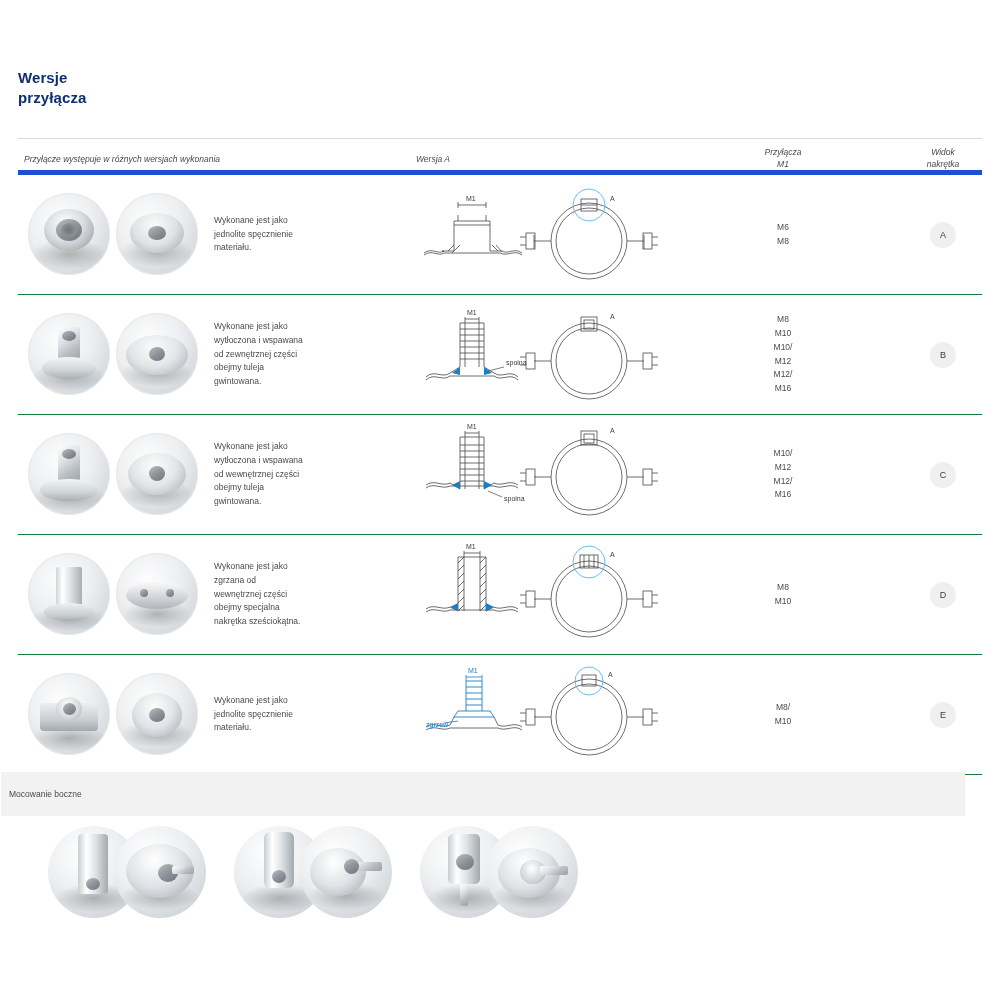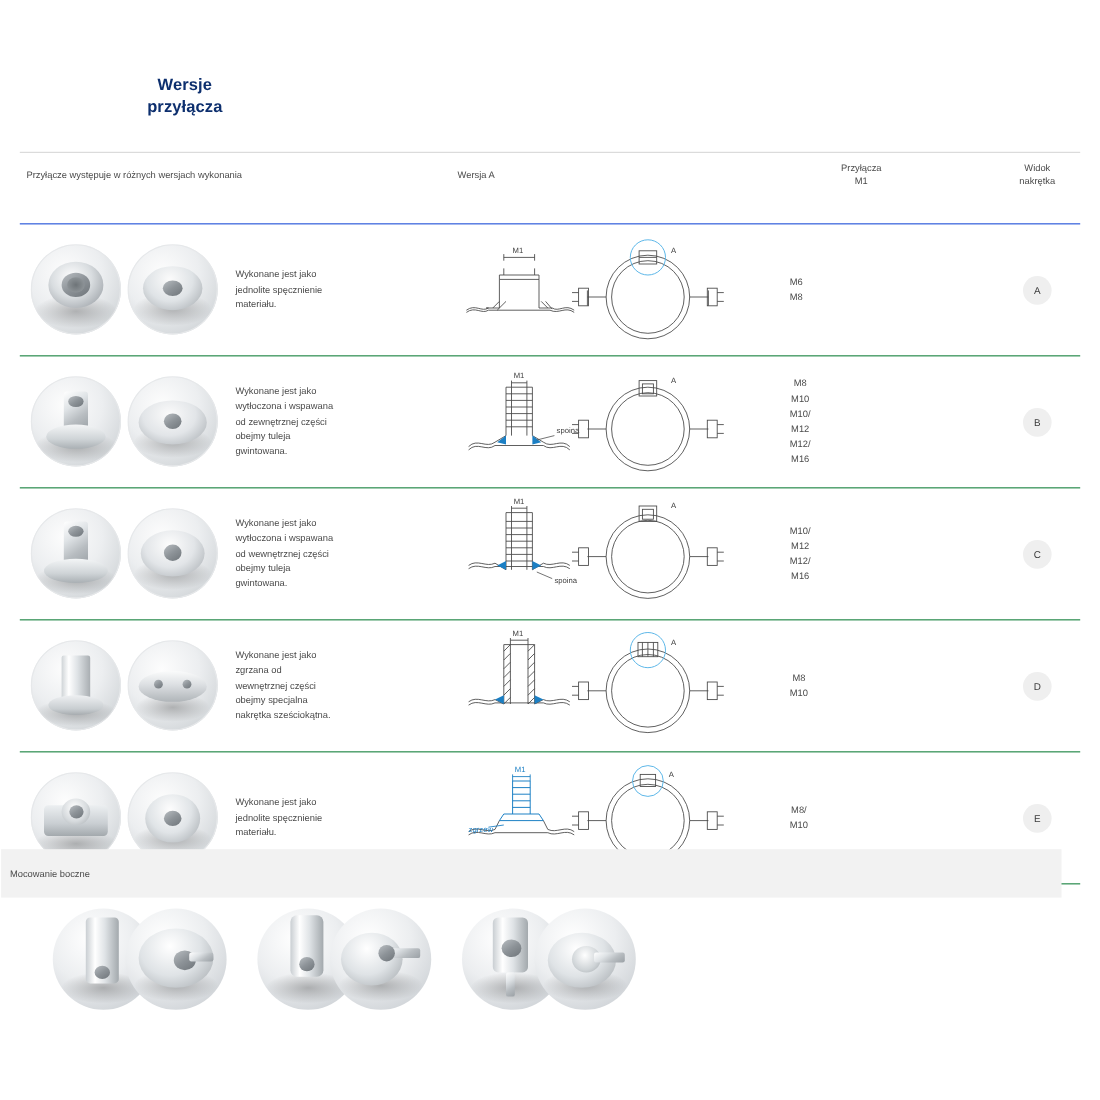--- a/index.html
+++ b/index.html
@@ -20,33 +20,34 @@
   .title {
     position: absolute;
     left: 18px; top: 68px;
     width: 300px;
     font-size: 15px;
     font-weight: bold;
     line-height: 1.35;
     color: #0d2f6e;
     letter-spacing: 0.1px;
   }
-  .title span { display: block; text-align: center; }
+  .title span { display: block; }
 
   
   .table {
     position: absolute;
     left: 18px; top: 138px;
     width: 964px;
   }
   .thead {
     position: relative;
-    height: 66px;
+    height: 37px;
     border-top: 1px solid #d8d8d8;
-    border-bottom: 1px solid #1d4ed8;
+    border-bottom: 5px solid #1d4ed8;
+    font-style: italic;
   }
   .th {
     position: absolute;
     font-size: 8.5px;
     color: #4a4a4a;
     line-height: 1.45;
   }
   .th-desc { left: 6px; top: 14px; }
   .th-view { left: 398px; top: 14px; }
   .th-m1 { left: 710px; top: 7px; width: 110px; text-align: center; }
@@ -106,21 +107,21 @@
 
   .cell-view {
     position: absolute;
     left: 396px; top: 0;
     width: 290px; height: 100%;
   }
   .cell-m1 {
     position: absolute;
     left: 700px; top: 0;
     width: 130px; height: 100%;
-    display: flex; align-items: center; justify-content: flex-start;
+    display: flex; align-items: center; justify-content: center;
   }
   .cell-m1 .m1list {
     font-size: 8.5px;
     line-height: 1.62;
     color: #4a4a4a;
     text-align: center;
     white-space: pre-line;
   }
   .cell-ver {
     position: absolute;

